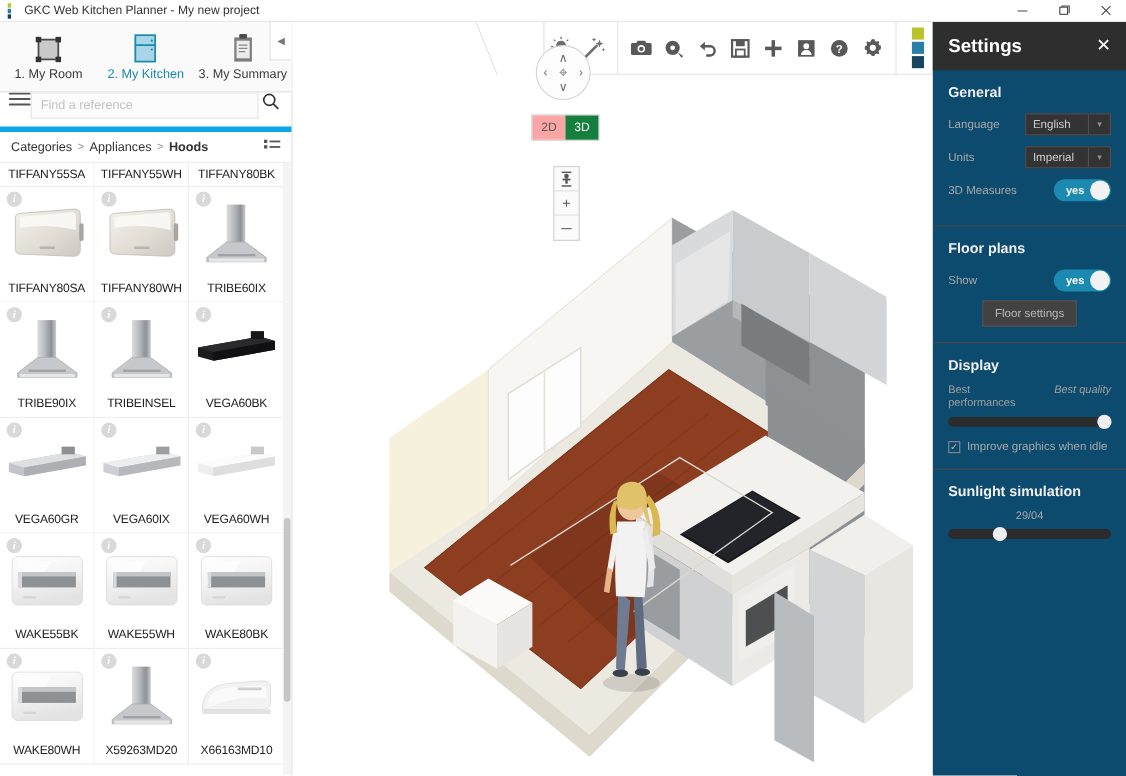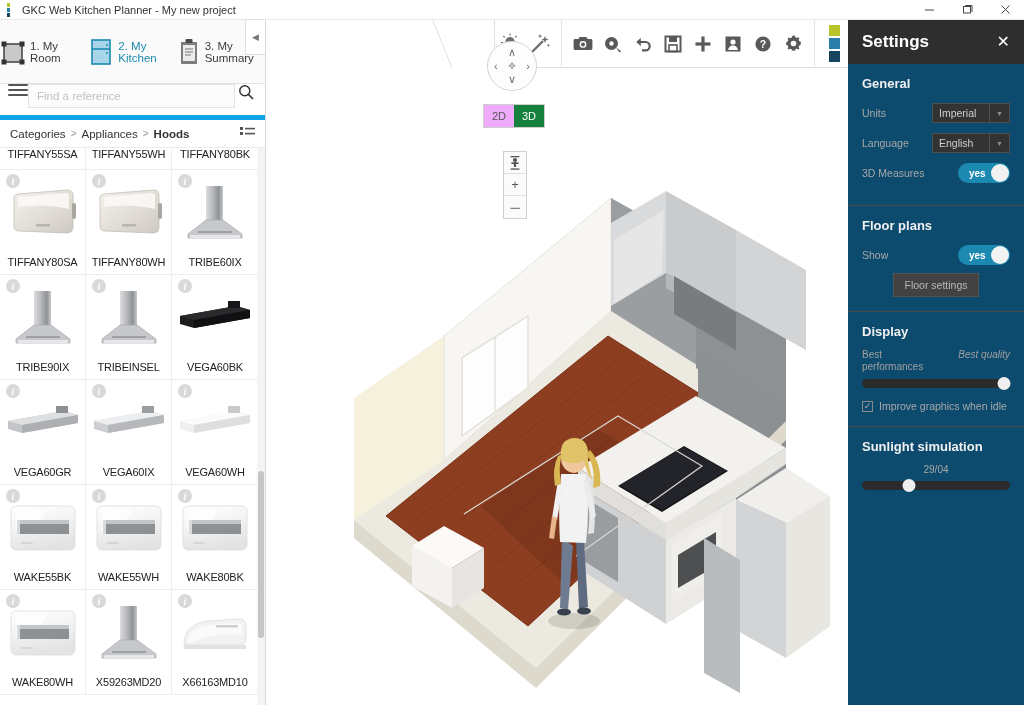--- a/index.html
+++ b/index.html
@@ -34,22 +34,22 @@
   #left-panel {
     position: absolute; top: 20px; left: 0; width: 266px; height: 685px;
     background: #ffffff; border-right: 1px solid #d8d8d8;
     display: flex; flex-direction: column;
   }
   #steps {
     height: 64px; display: flex; background: #fafafa;
     border-bottom: 1px solid #e2e2e2; position: relative;
   }
   .step {
-    flex: 1; display: flex; flex-direction: row; align-items: center;
-    justify-content: center; gap: 4px; cursor: pointer;
+    flex: 1; display: flex; flex-direction: column; align-items: center;
+    justify-content: center; gap: 4px; cursor: pointer; text-align: right;
   }
   .step-label { font-size: 11.5px; color: #3b3b3b; }
   .step.active .step-label { color: #1b89b0; }
   .step-ico { height: 28px; display: flex; align-items: flex-end; }
 
   #collapse-btn {
     position: absolute; right: 0; top: -1px; width: 20px; height: 36px;
     background: #fff; border: 1px solid #e0e0e0; border-right: none;
     display: flex; align-items: center; justify-content: center;
     font-size: 9px; color: #777; cursor: pointer;
@@ -99,21 +99,21 @@
     font-size: 10px; font-style: italic; font-weight: bold;
     display: flex; align-items: center; justify-content: center;
     font-family: "Liberation Serif", serif;
   }
   .tile-img { flex: 1; width: 100%; display: flex; align-items: center; justify-content: center; }
   .tile-name {
     font-size: 11px; color: #222; padding-bottom: 6px;
     white-space: nowrap; letter-spacing: -0.2px;
   }
   
-  .tile.namerow { height: 22px; border-bottom: 1px solid #ededed; justify-content: flex-start; }
+  .tile.namerow { height: 22px; border-bottom: 1px solid #ededed; justify-content: center; }
   .tile.namerow .tile-name { padding-bottom: 0; }
 
   #grid-scroll {
     position: absolute; right: 0; top: 0; width: 8px; height: 100%;
     background: #f4f4f4;
   }
   #grid-scroll .thumb {
     position: absolute; right: 1px; width: 6px; background: #c6c6c6;
     border-radius: 3px; top: 58%; height: 30%;
   }
@@ -167,21 +167,21 @@
   #compass .lf { left: 6px; } #compass .rt { right: 6px; }
   #compass .ctr { color: #9a9a9a; font-size: 9px; }
 
   #dim-toggle {
     position: absolute; left: 483px; top: 104px; display: flex;
     border: 1px solid #cfcfcf; z-index: 5;
   }
   #dim-toggle div {
     width: 30px; height: 22px; display: flex; align-items: center;
     justify-content: center; font-size: 11px; color: #555;
-    background: #f0abfc; cursor: pointer;
+    background: #fca5a5; cursor: pointer;
   }
   #dim-toggle div.active { background: #15803d; color: #fff; }
 
   #zoomctl {
     position: absolute; left: 503px; top: 151px; width: 24px;
     border: 1px solid #cfcfcf; background: #fbfbfb; z-index: 5;
   }
   #zoomctl div {
     height: 22px; display: flex; align-items: center; justify-content: center;
     font-size: 13px; color: #555; border-bottom: 1px solid #e0e0e0; cursor: pointer;
@@ -849,30 +849,30 @@
 
 <div id="settings">
   <div id="settings-head">
     <div id="settings-title">Settings</div>
     <div id="settings-close">✕</div>
   </div>
 
   <div class="sect">
     <div class="sect-title">General</div>
     <div class="row">
+      <div class="row-label">Language</div>
+      <div class="dd">
+        <span class="dd-val">English</span>
+        <span class="dd-arrow">▼</span>
+      </div>
+    </div>
+    <div class="row">
       <div class="row-label">Units</div>
       <div class="dd">
         <span class="dd-val">Imperial</span>
-        <span class="dd-arrow">▼</span>
-      </div>
-    </div>
-    <div class="row">
-      <div class="row-label">Language</div>
-      <div class="dd">
-        <span class="dd-val">English</span>
         <span class="dd-arrow">▼</span>
       </div>
     </div>
     <div class="row">
       <div class="row-label">3D Measures</div>
       <div class="toggle">
         <span class="tlabel">yes</span>
         <span class="knob"></span>
       </div>
     </div>

